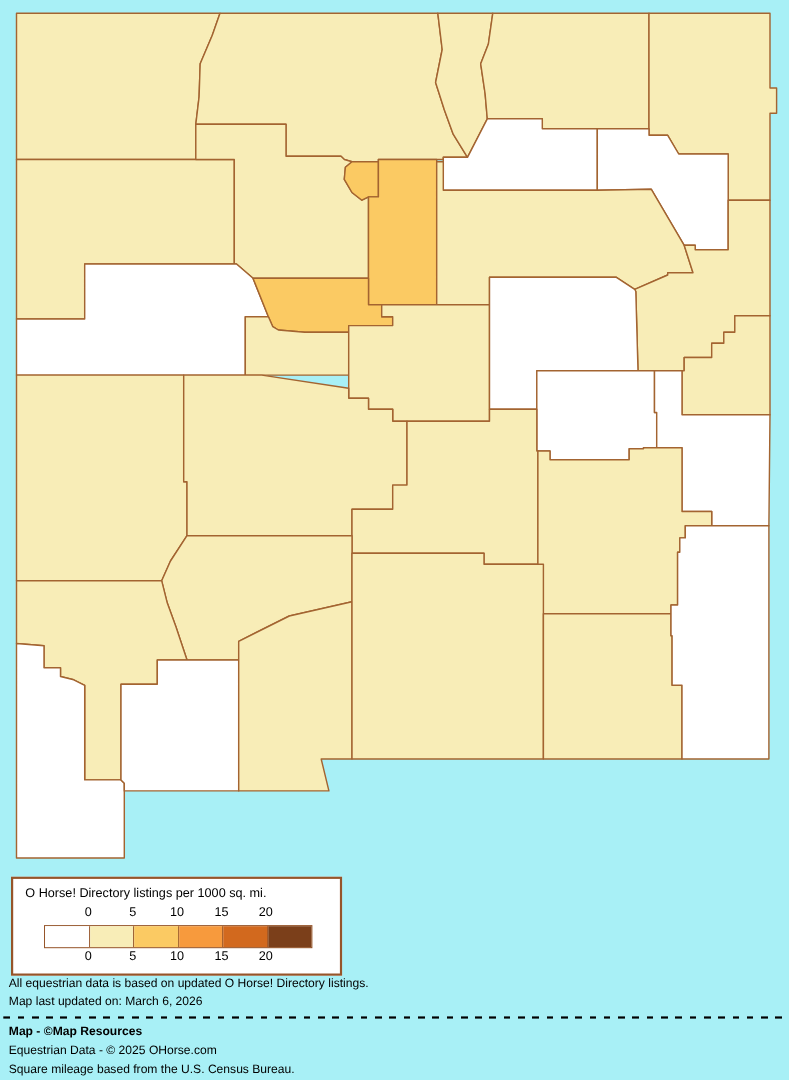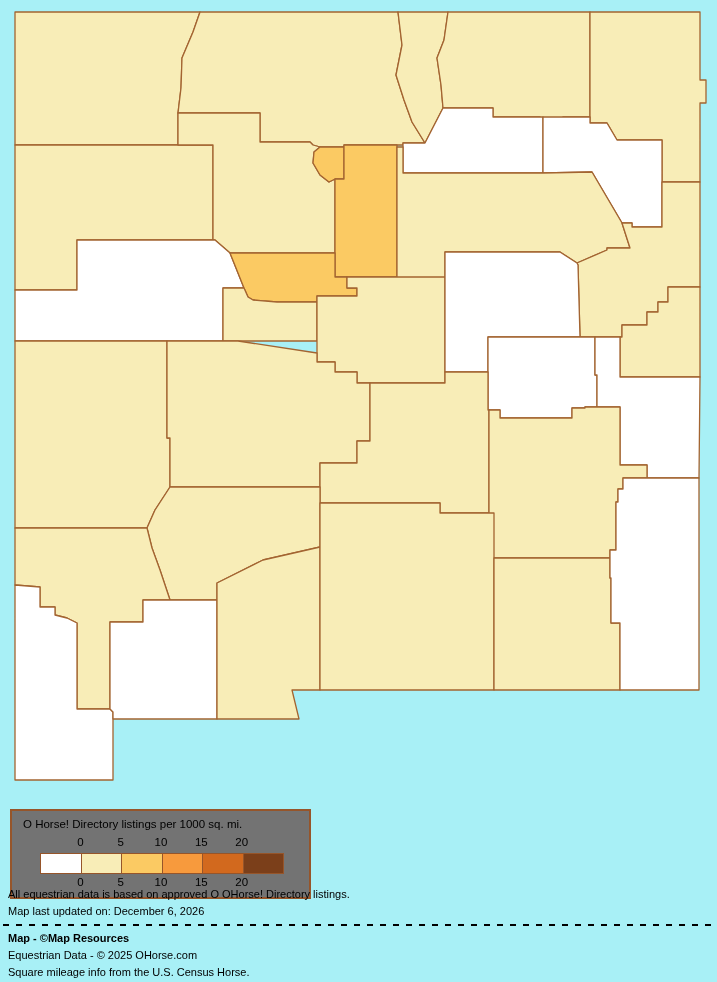--- a/index.html
+++ b/index.html
@@ -1,21 +1,21 @@
 <!DOCTYPE html>
 <html style="--bg: #A8F0F6; --border: #A36431; --legendborder: #96552A;"><head>
 <meta charset="utf-8">
 <style>
   html,body{margin:0;padding:0;width:717px;height:982px;overflow:hidden;
     font-family:"Liberation Sans", sans-serif;}
   body{background:var(--bg,#A8F0F6);position:relative;}
   #map-svg{position:absolute;left:0;top:0;}
   #map-svg polygon{stroke:var(--border,#A36431);stroke-width:1.3;stroke-linejoin:round;}
   .legend-box{position:absolute;left:10px;top:797px;width:297px;height:86px;
-    background:#737373;border:2px solid var(--legendborder,#96552A);margin-top:12px;}
+    background:#ffffff;border:2px solid var(--legendborder,#96552A);}
   .legend-title{position:absolute;left:11px;top:7px;font-size:11.5px;color:#000;white-space:nowrap;}
   .tick-row{position:absolute;left:0;width:100%;height:13px;}
   .tick-row.top{top:25px;}
   .tick-row.bottom{top:65px;}
   .tick{position:absolute;transform:translateX(-50%);font-size:11.5px;color:#000;}
   .swatch-bar{position:absolute;left:28px;top:42px;width:242px;height:19px;
     border:1px solid var(--legendborder,#96552A);display:flex;}
   .swatch{flex:1 1 auto;border-right:1px solid var(--legendborder,#96552A);}
   .swatch:last-child{border-right:none;}
   .footer-line{position:absolute;left:8px;font-size:11px;color:#000;white-space:nowrap;}
@@ -85,18 +85,18 @@
     </div>
   <div class="tick-row bottom">
       <span class="tick" style="left: 68.33px;">0</span>
       <span class="tick" style="left: 108.66px;">5</span>
       <span class="tick" style="left: 148.99px;">10</span>
       <span class="tick" style="left: 189.32px;">15</span>
       <span class="tick" style="left: 229.65px;">20</span>
     </div>
 </div>
 
-<div class="footer-line" id="fl1">All equestrian data is based on approved O OHorse! Directory listings.</div>
-<div class="footer-line" id="fl2">Map last updated on: December 6, 2026</div>
+<div class="footer-line" id="fl1">All equestrian data is based on updated O Horse! Directory listings.</div>
+<div class="footer-line" id="fl2">Map last updated on: March 6, 2026</div>
 <div class="dashed-sep"></div>
 <div class="footer-line" id="fl3">Map - ©Map Resources</div>
 <div class="footer-line" id="fl4">Equestrian Data - © 2025 OHorse.com</div>
-<div class="footer-line" id="fl5">Square mileage info from the U.S. Census Horse.</div>
+<div class="footer-line" id="fl5">Square mileage based from the U.S. Census Bureau.</div>
 
 </body></html>

